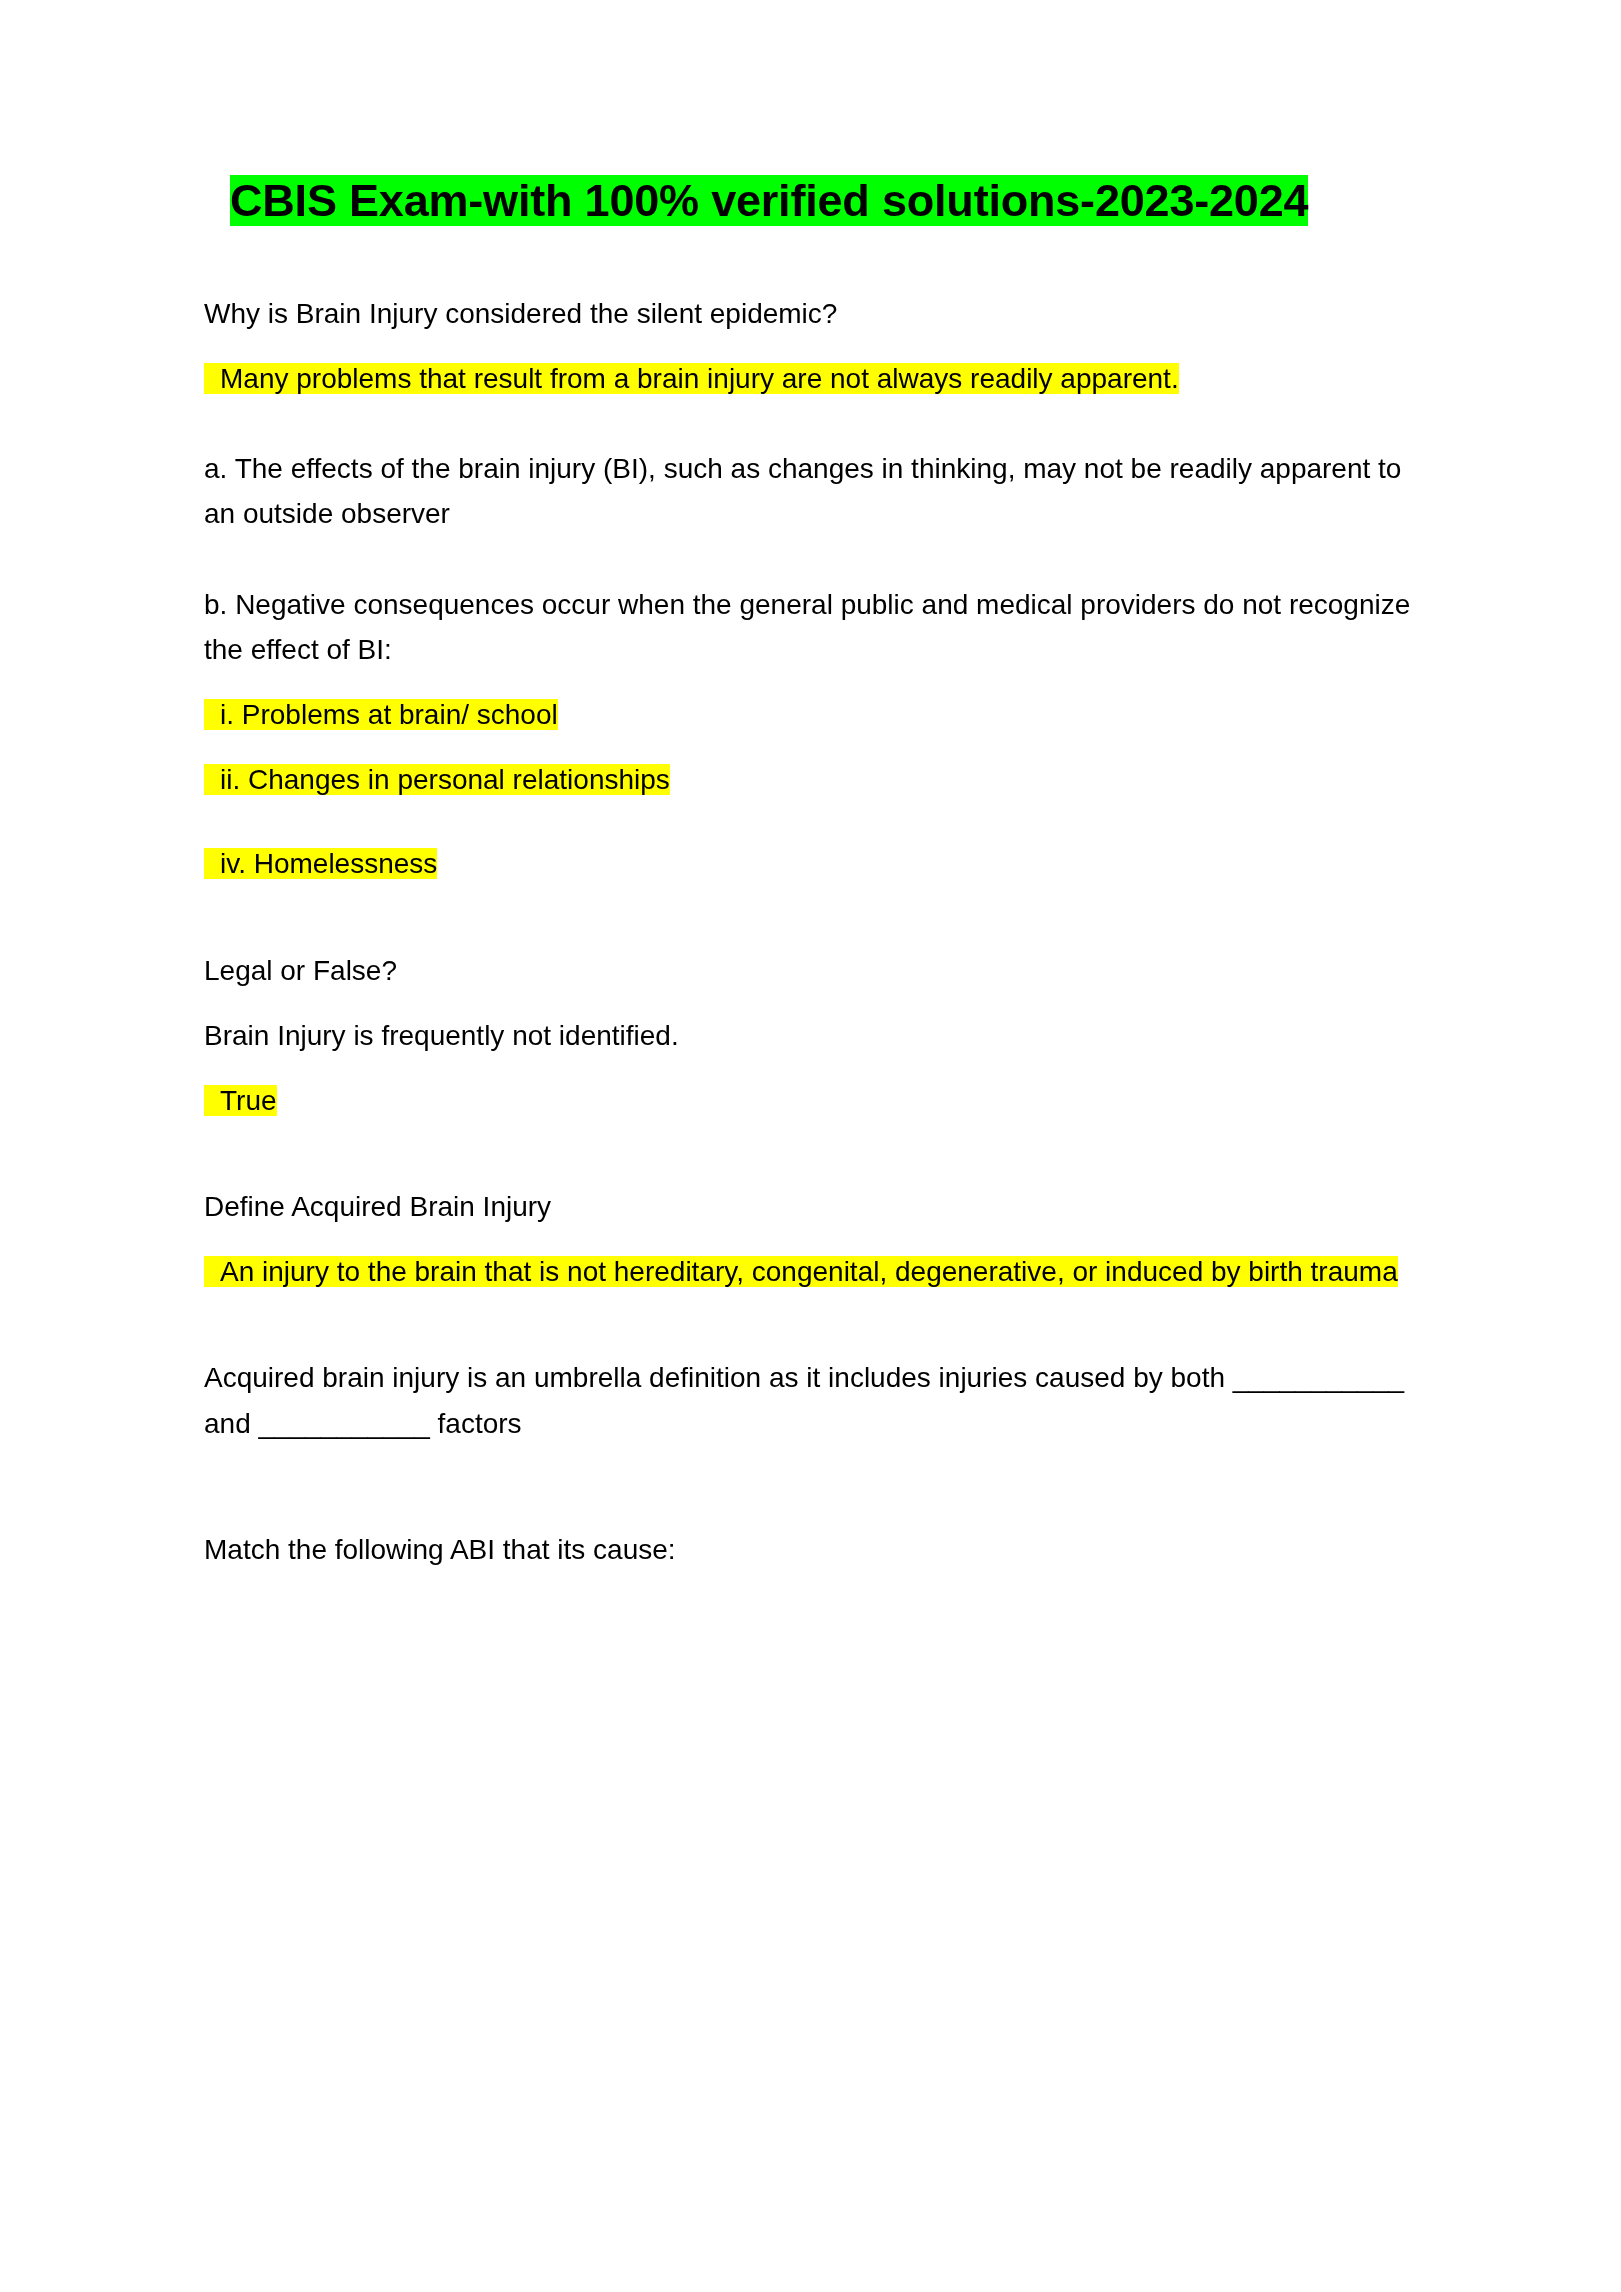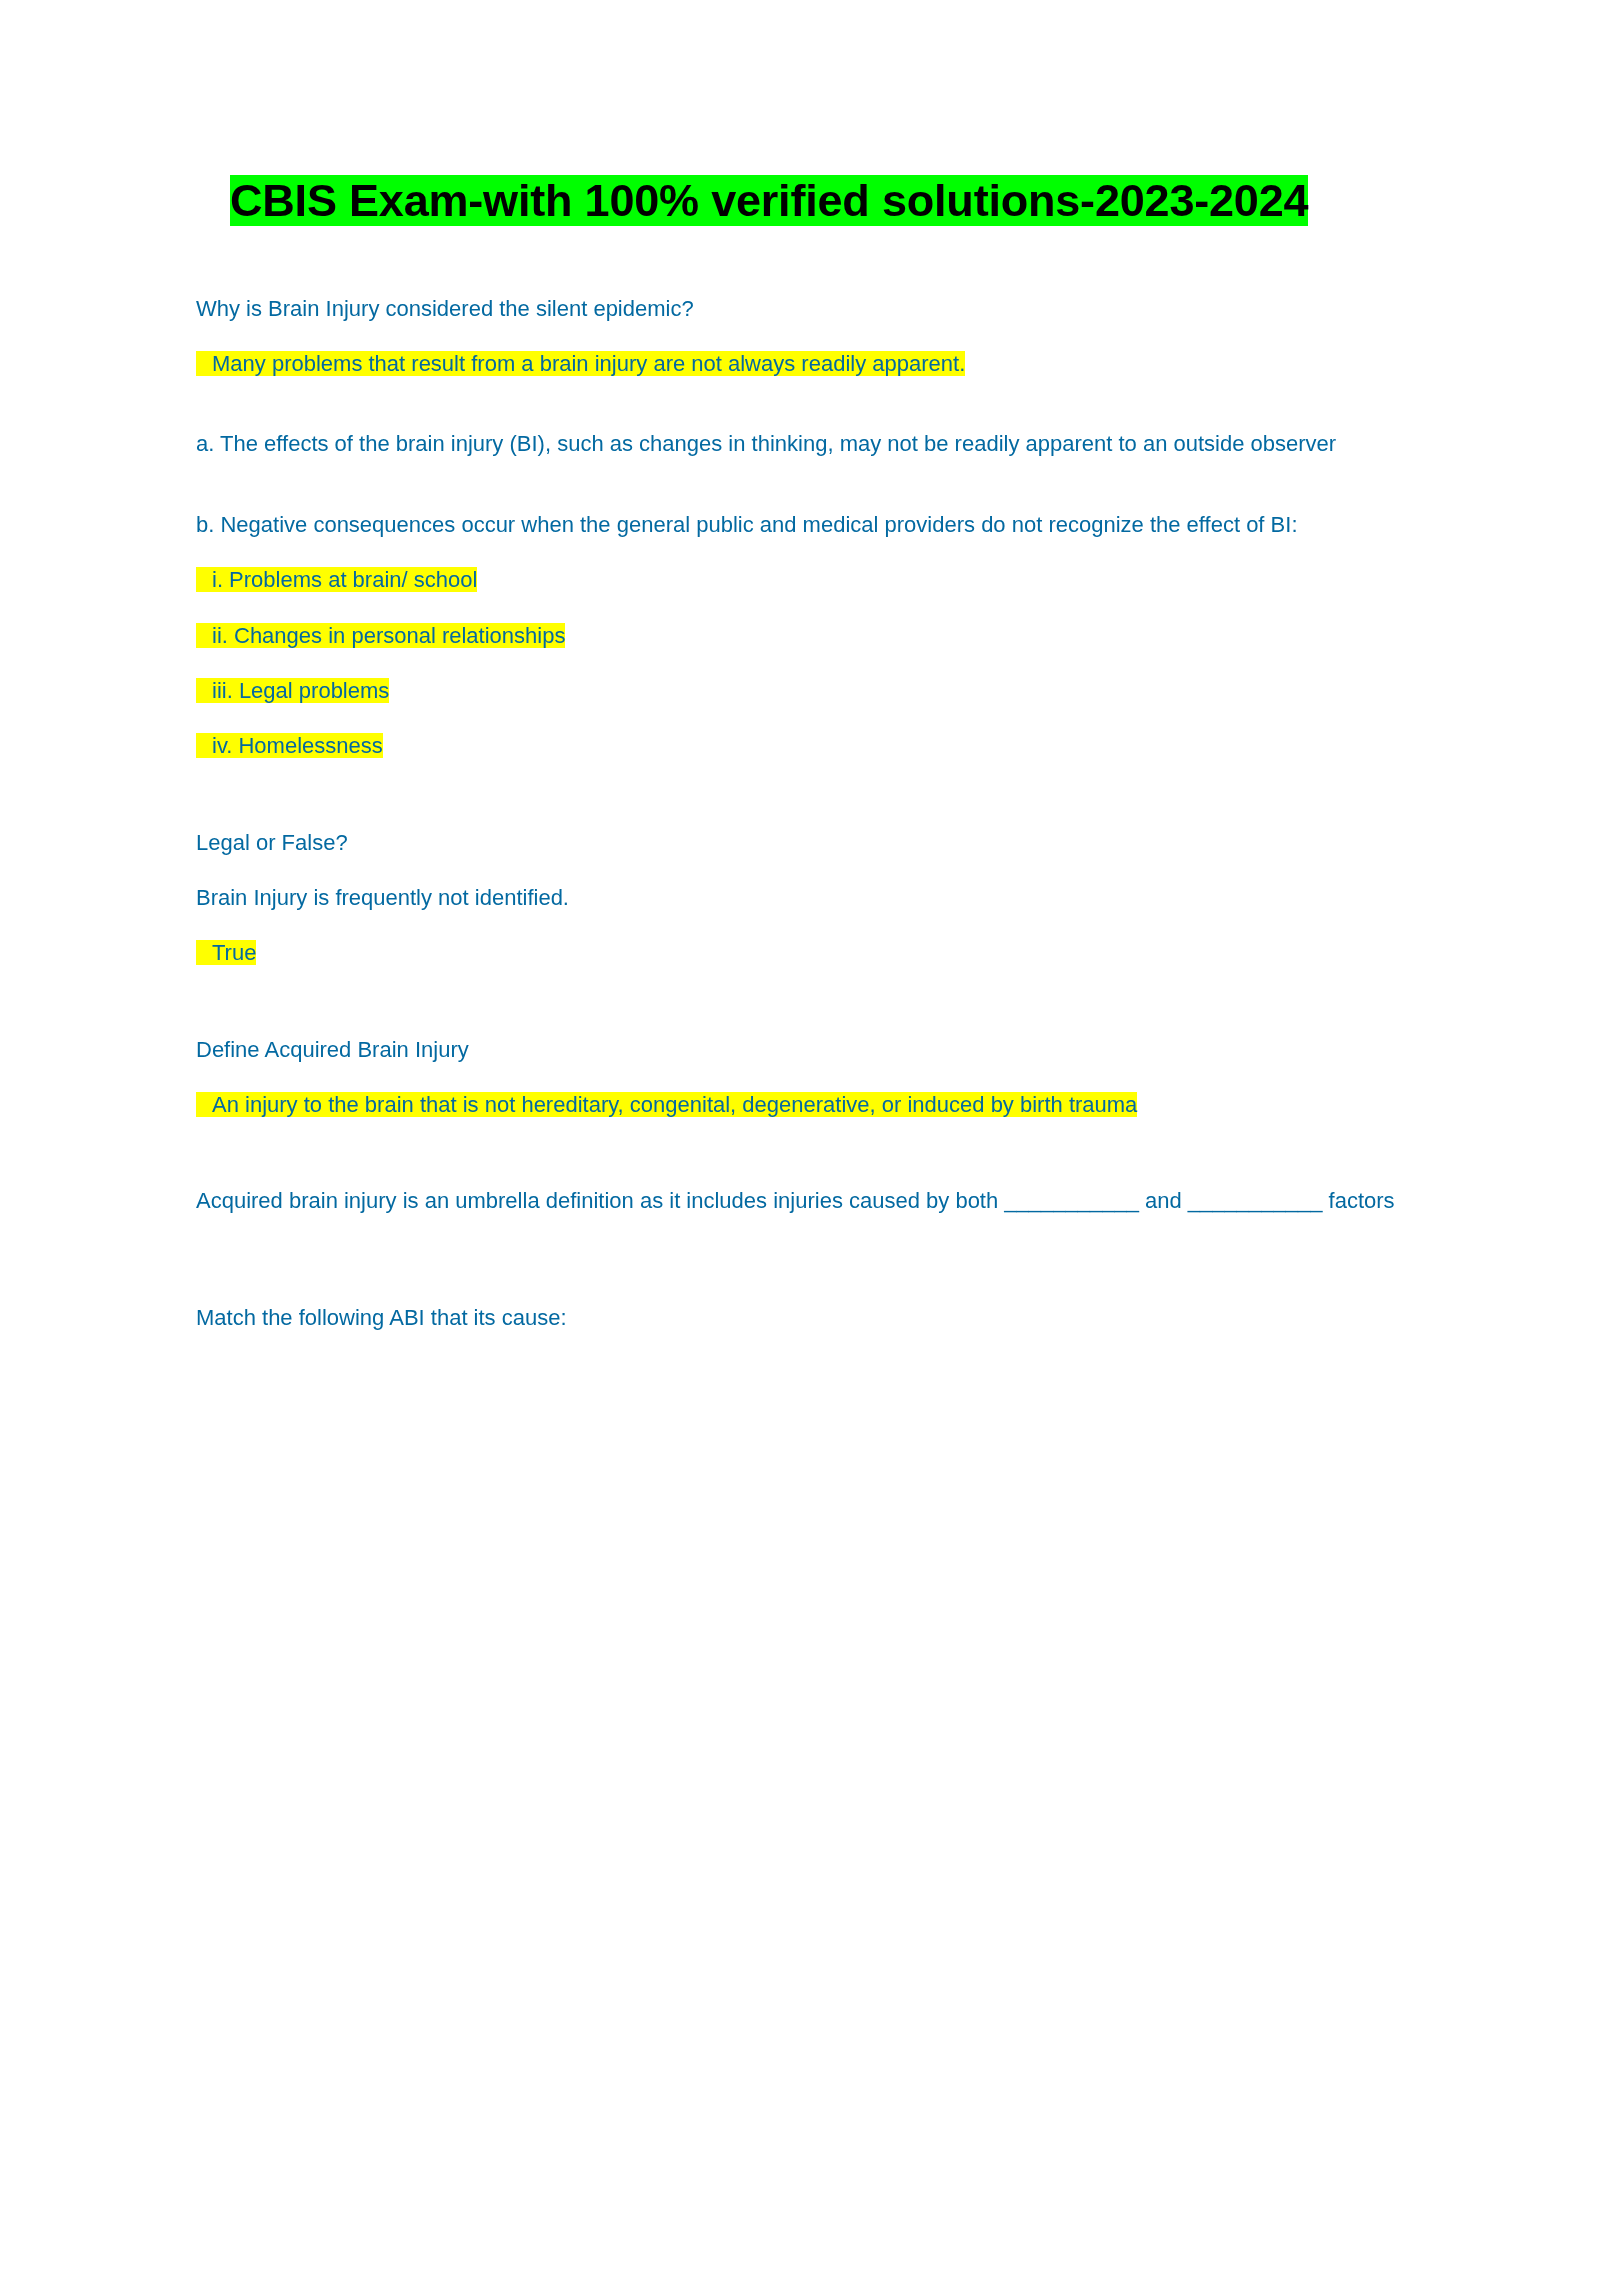--- a/index.html
+++ b/index.html
@@ -31,24 +31,24 @@
   }
   .doc-title .hl-green {
     background: #00ff00;
     box-decoration-break: clone;
     -webkit-box-decoration-break: clone;
   }
   .body-block {
     margin-top: 61px;
   }
   p.line {
-    font-size: 22px;
+    font-size: 28px;
     line-height: 1.62;
-    color: #0369a1;
-    margin: 0 0 0 0;
+    color: #000000;
+    margin: 0 0 0 8px;
     padding: 0;
   }
   .gap-sm { height: 19.6px; }
   .gap-md { height: 45px; }
   .gap-lg { height: 61px; }
   .hl-yellow {
     background: #ffff00;
     box-decoration-break: clone;
     padding-left: 16px;
     -webkit-box-decoration-break: clone;
@@ -73,21 +73,20 @@
     <div class="gap-md"></div>
     <p class="line"><span>b. Negative consequences occur when the general public and medical providers do not recognize the effect of BI:</span></p>
 
     <div class="gap-sm"></div>
     <p class="line"><span class="hl-yellow">i. Problems at brain/ school</span></p>
 
     <div class="gap-sm"></div>
     <p class="line"><span class="hl-yellow">ii. Changes in personal relationships</span></p>
 
     <div class="gap-sm"></div>
-    <p class="line"><span class="hl-yellow">iii. Legal problems</span></p>
 
     <div class="gap-sm"></div>
     <p class="line"><span class="hl-yellow">iv. Homelessness</span></p>
 
     <div class="gap-lg"></div>
     <p class="line"><span>Legal or False?</span></p>
 
     <div class="gap-sm"></div>
     <p class="line"><span>Brain Injury is frequently not identified.</span></p>
 

